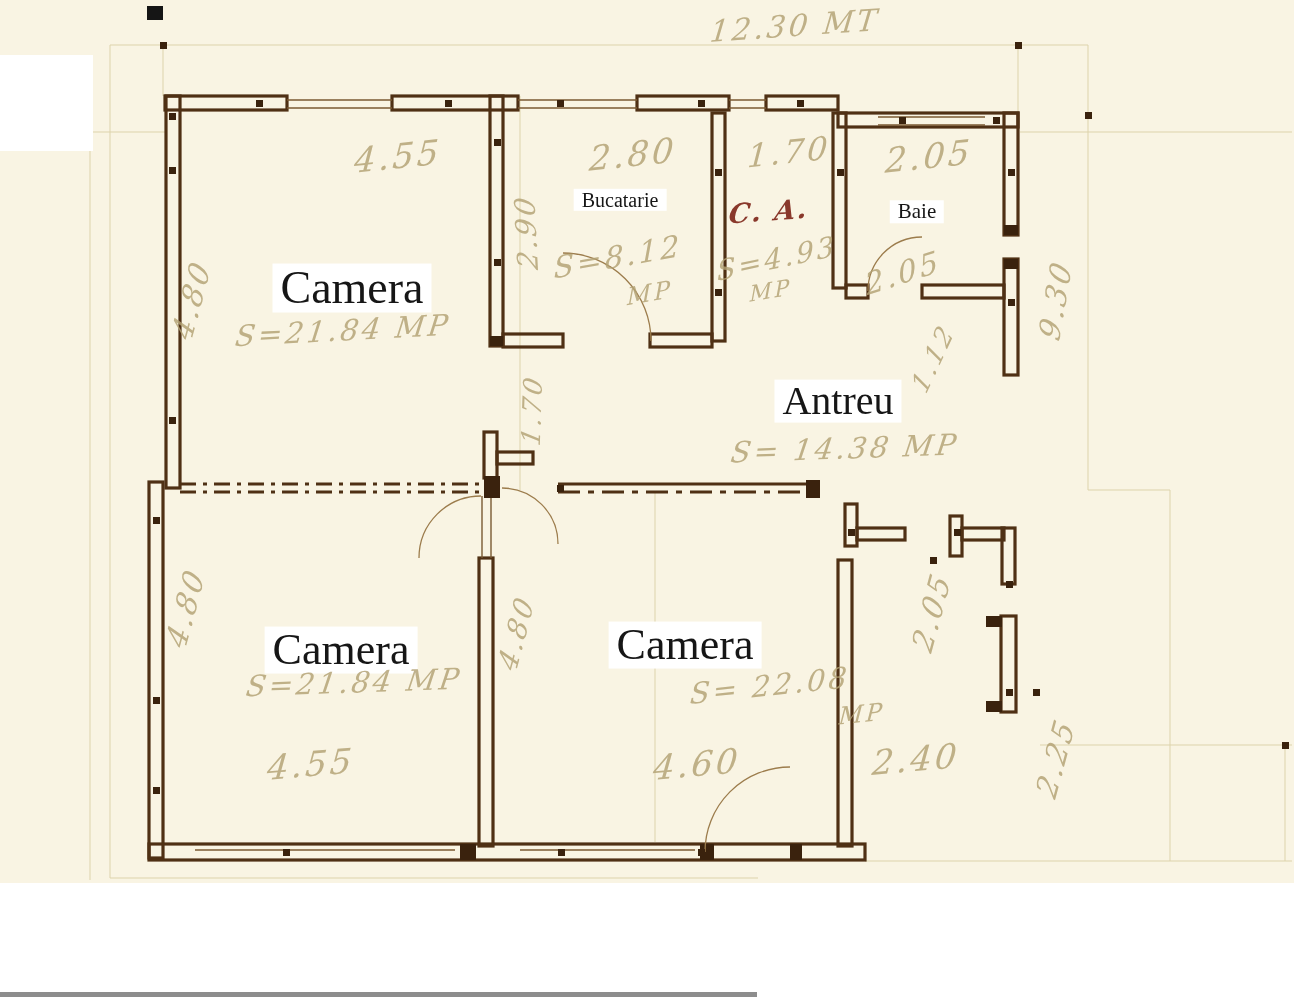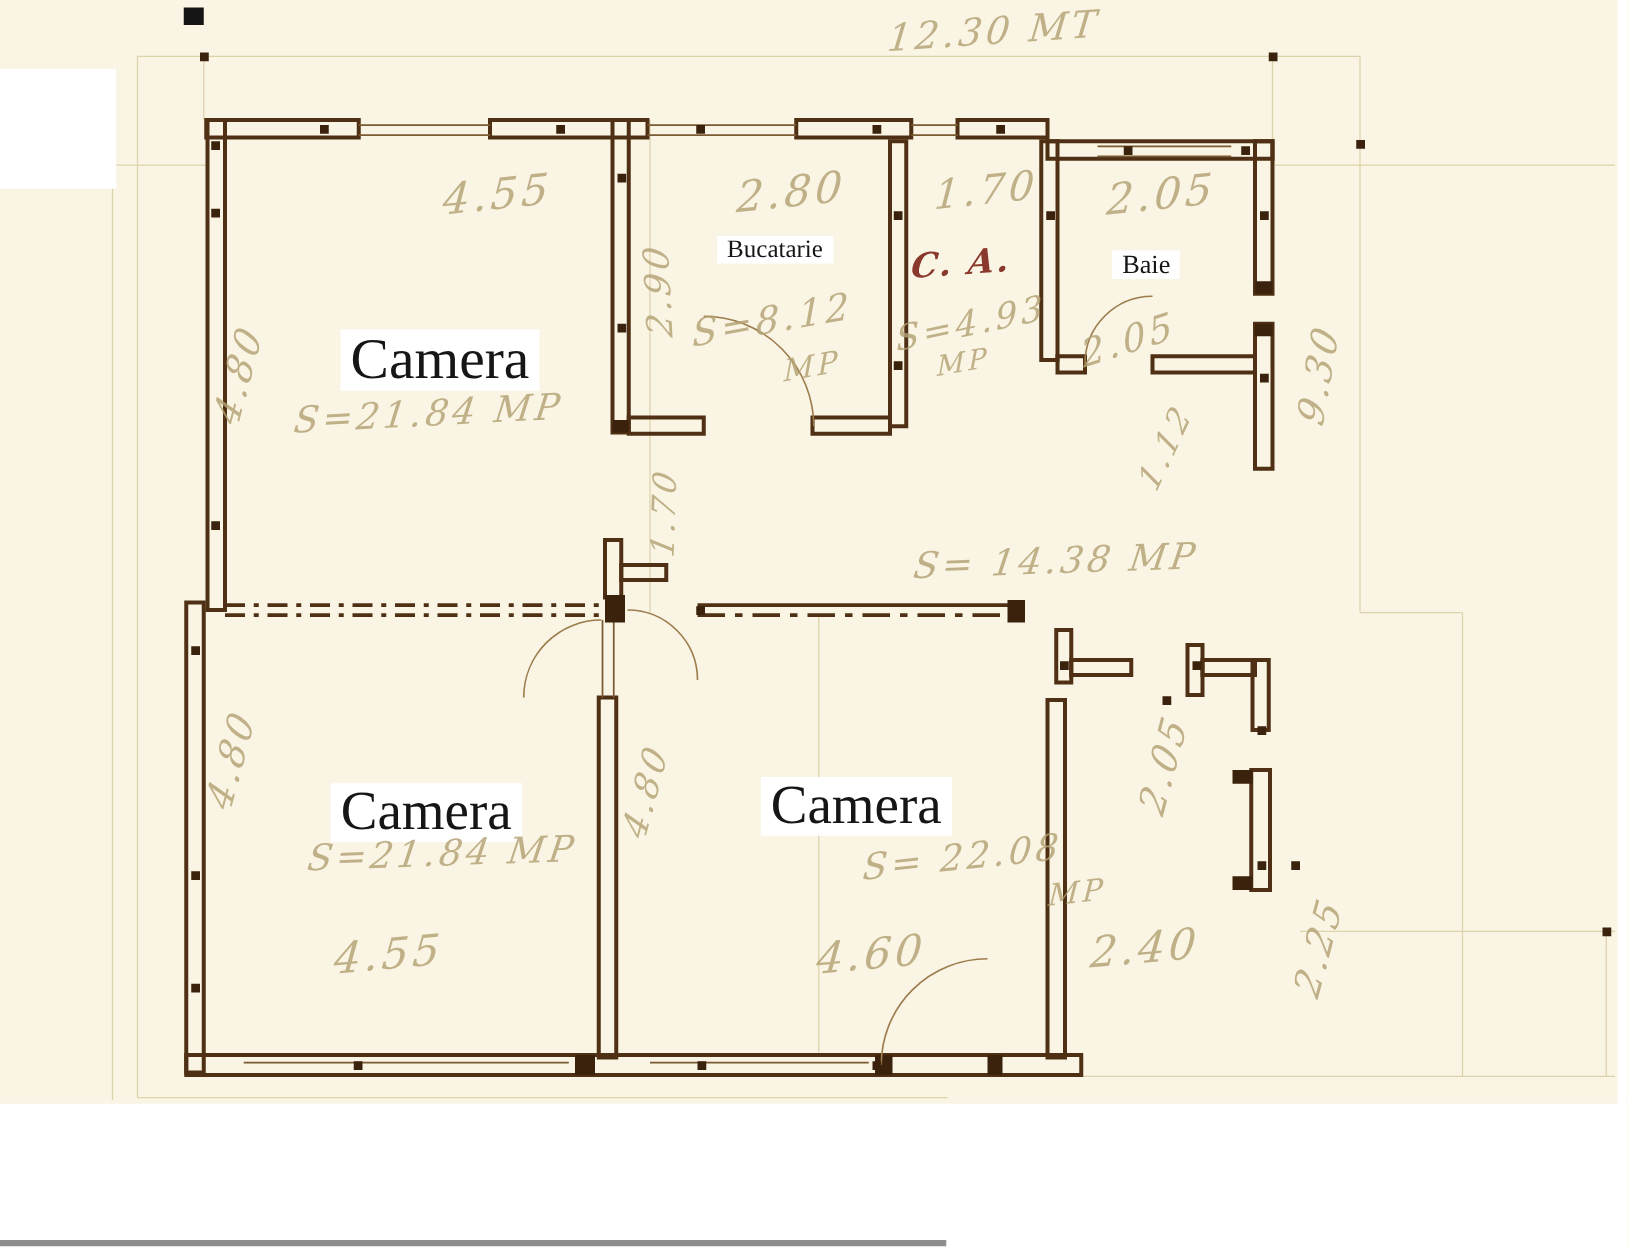--- a/index.html
+++ b/index.html
@@ -215,20 +215,21 @@
   <div class="label typed" style="left:620px;top:200px;font-size:20px;transform:translate(-50%,-50%);">Bucatarie</div>
   <div class="label hw" style="left:618px;top:257px;font-size:30px;transform:translate(-50%,-50%) rotate(-10deg) skewX(-10deg);">S=8.12</div>
   <div class="label hw" style="left:650px;top:293px;font-size:24px;transform:translate(-50%,-50%) rotate(-10deg) skewX(-10deg);">MP</div>
 
   <div class="label hw red" style="left:769px;top:211px;font-size:27px;transform:translate(-50%,-50%) rotate(-4deg) skewX(-10deg);">C. A.</div>
   <div class="label hw" style="left:777px;top:259px;font-size:28px;transform:translate(-50%,-50%) rotate(-12deg) skewX(-10deg);">S=4.93</div>
   <div class="label hw" style="left:771px;top:291px;font-size:22px;transform:translate(-50%,-50%) rotate(-10deg) skewX(-10deg);">MP</div>
 
   <div class="label typed" style="left:917px;top:212px;font-size:21px;transform:translate(-50%,-50%);">Baie</div>
 
+  <div class="label typed" style="left:838px;top:401px;font-size:40px;transform:translate(-50%,-50%);">Antreu</div>
   <div class="label hw" style="left:845px;top:449px;font-size:29px;transform:translate(-50%,-50%) rotate(-2deg) skewX(-10deg);">S= 14.38 MP</div>
 
   <div class="label typed" style="left:341px;top:650px;font-size:44px;transform:translate(-50%,-50%);">Camera</div>
   <div class="label hw" style="left:354px;top:683px;font-size:29px;transform:translate(-50%,-50%) rotate(-2deg) skewX(-10deg);">S=21.84 MP</div>
 
   <div class="label typed" style="left:685px;top:645px;font-size:44px;transform:translate(-50%,-50%);">Camera</div>
   <div class="label hw" style="left:770px;top:686px;font-size:29px;transform:translate(-50%,-50%) rotate(-6deg) skewX(-10deg);">S= 22.08</div>
   <div class="label hw" style="left:862px;top:714px;font-size:24px;transform:translate(-50%,-50%) rotate(-6deg) skewX(-10deg);">MP</div>
 
 </div>

